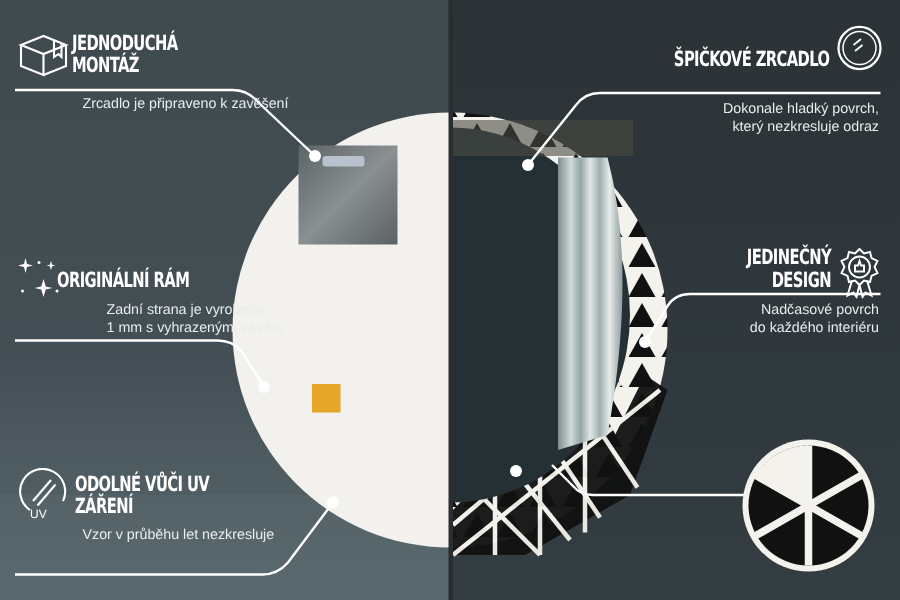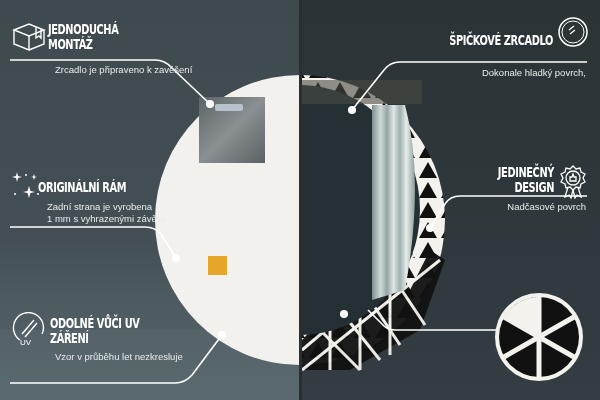--- a/index.html
+++ b/index.html
@@ -157,37 +157,39 @@
   </g>
 </svg>
 
 <div class="title" style="left:48px;top:22px;">
   <div>JEDNODUCHÁ</div>
   <div>MONTÁŽ</div>
 </div>
 <div class="desc" style="left:12px;top:64px;">Zrcadlo je připraveno k zavěšení</div>
 
 <div class="title" style="left:38px;top:180px;">ORIGINÁLNÍ RÁM</div>
-<div class="desc" style="left:4px;top:201px;">
+<div class="desc" style="left:28px;top:201px;">
   <div>Zadní strana je vyrobena</div>
   <div>1 mm s vyhrazenými závěsy</div>
 </div>
 
 <div class="title" style="left:50px;top:316px;">
   <div>ODOLNÉ VŮČI UV</div>
   <div>ZÁŘENÍ</div>
 </div>
 <div class="desc" style="left:12px;top:351px;">Vzor v průběhu let nezkresluje</div>
 
 <div class="title right" style="right:47px;top:33px;">ŠPIČKOVÉ ZRCADLO</div>
 <div class="desc right" style="right:14px;top:67px;">
   <div>Dokonale hladký povrch,</div>
+  <div>který nezkresluje odraz</div>
 </div>
 
 <div class="title right" style="right:46px;top:165px;">
   <div>JEDINEČNÝ</div>
   <div>DESIGN</div>
 </div>
 <div class="desc right" style="right:14px;top:201px;">
   <div>Nadčasové povrch</div>
+  <div>do každého interiéru</div>
 </div>
 
 <div class="divider"></div>
 
 </body></html>

